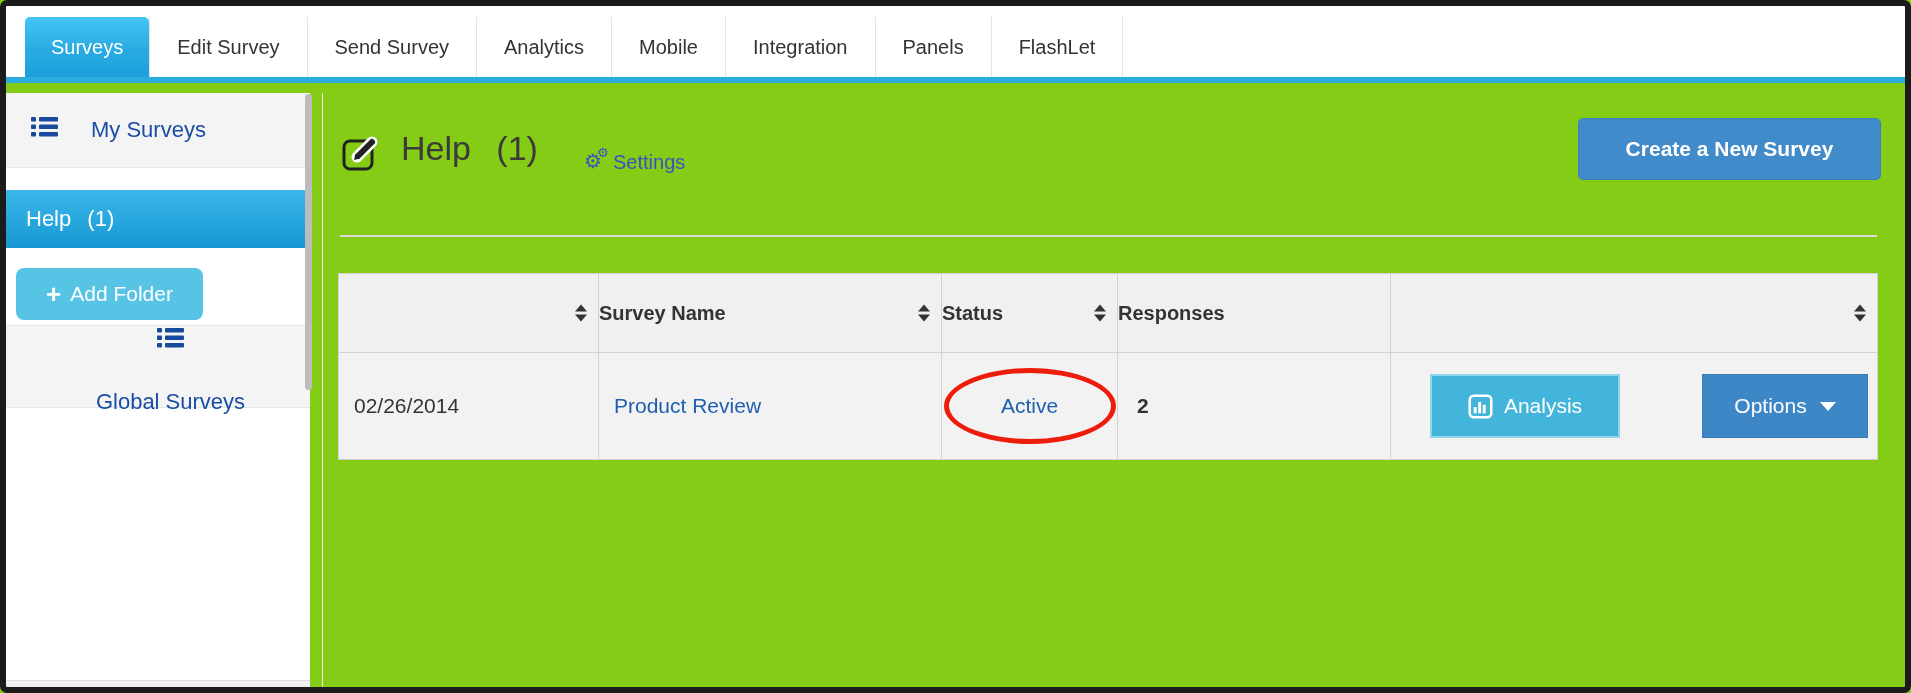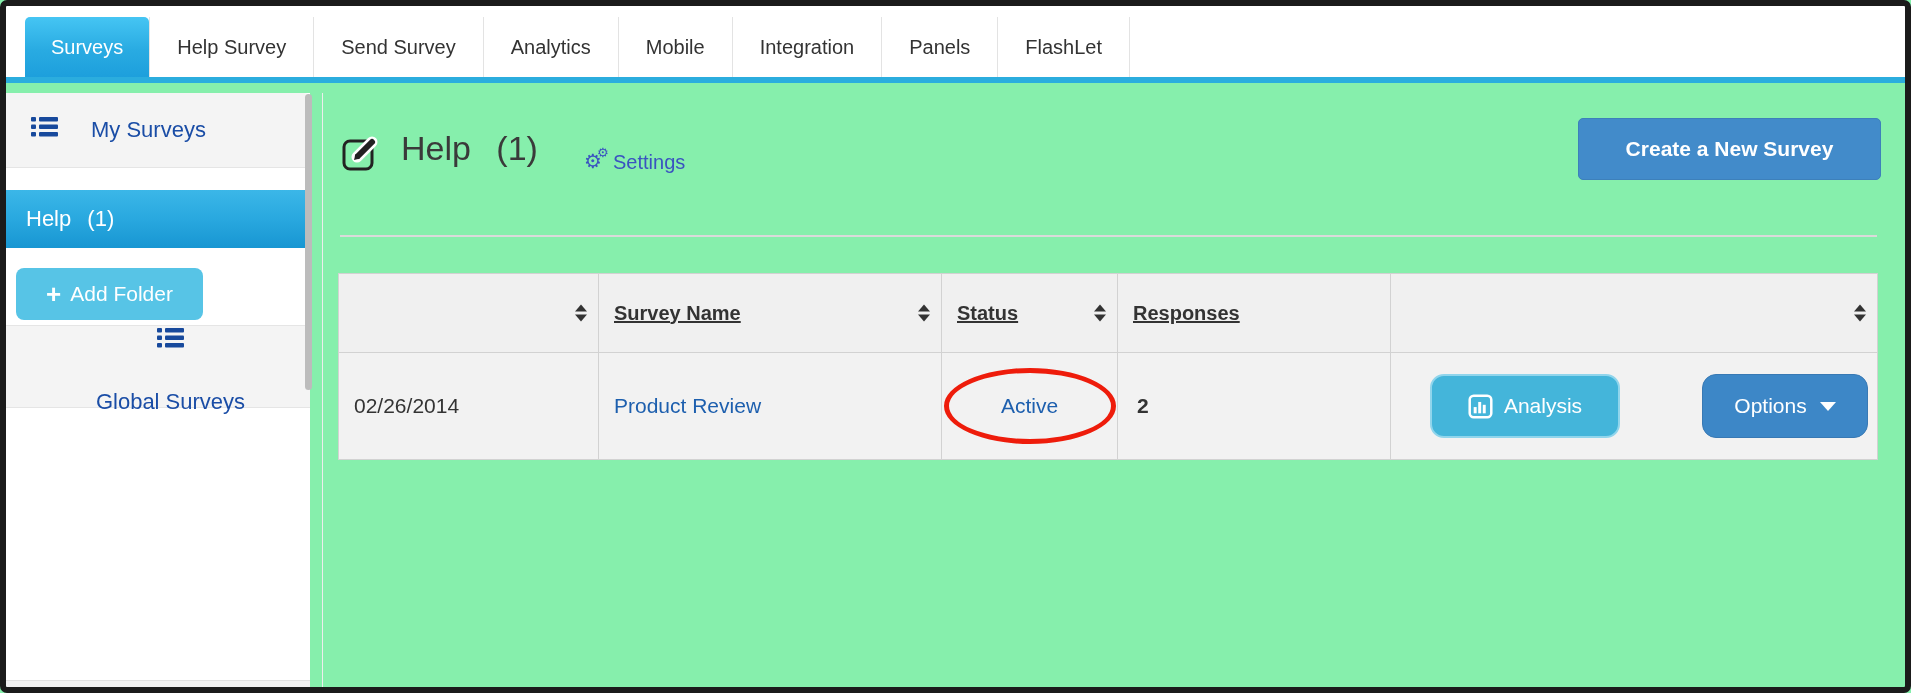--- a/index.html
+++ b/index.html
@@ -3,21 +3,21 @@
 <meta charset="utf-8">
 <style>
   * { box-sizing: border-box; margin: 0; padding: 0; }
   body {
     font-family: "Liberation Sans", "DejaVu Sans", sans-serif;
     background: #cfcfcf;
   }
   .screen {
     position: relative;
     width: 1911px; height: 693px;
-    background: #86efac;
+    background: #84cc16;
     overflow: hidden;
   }
   .frame {
     position: absolute; inset: 0;
     border: 6px solid #1b1b1b; border-radius: 7px;
     pointer-events: none; z-index: 60;
   }
 
   
   .nav {
@@ -114,21 +114,21 @@
     background: #dadada;
   }
 
   
   .tablewrap { position: absolute; left: 338px; top: 273px; }
   table.surveys { border-collapse: collapse; table-layout: fixed; width: 1539px; }
   .surveys th, .surveys td { border: 1px solid #d2d2d2; }
   .surveys th {
     height: 79px; background: #f0f0f0;
     font-size: 20px; color: #333; text-align: left;
-    padding-left: 15px; position: relative; cursor: pointer; text-decoration: underline;
+    position: relative; cursor: pointer;
   }
   .surveys td {
     height: 107px; background: #f2f2f2;
     font-size: 21px; color: #333; padding-left: 15px; position: relative;
   }
   .sort-icon { position: absolute; right: 11px; top: 50%; transform: translateY(-50%); }
   .sort-icon i { display: block; width: 0; height: 0; border-left: 6px solid transparent; border-right: 6px solid transparent; }
   .sort-icon .up { border-bottom: 7px solid #333; margin-bottom: 3px; }
   .sort-icon .down { border-top: 7px solid #333; }
   .cell-link { color: #1d5fae; cursor: pointer; text-decoration: none; }
@@ -136,21 +136,21 @@
   .ellipse {
     position: absolute; left: 50%; top: 50%;
     width: 172px; height: 76px;
     transform: translate(-50%, -50%);
     border: 5px solid #ee1c0b; border-radius: 50%;
     pointer-events: none;
   }
   .responses-cell { font-weight: bold; color: #2b3f56; font-size: 22px; padding-left: 19px !important; }
   .actions { display: flex; align-items: center; gap: 34px; padding-left: 24px; }
   .btn {
-    height: 64px; border-radius: 14px; color: #fff; font-size: 21px;
+    height: 64px; border-radius: 0; color: #fff; font-size: 21px;
     display: inline-flex; align-items: center; justify-content: center;
     cursor: pointer; font-family: inherit;
   }
   .btn-analysis {
     width: 190px; gap: 11px;
     background: #44b5da; border: 2px solid #90d5ec;
   }
   .btn-options {
     width: 166px;
     background: #3d87c7; border: 1px solid #3879b4; margin-left: 48px;
@@ -162,21 +162,21 @@
   }
 </style>
 </head>
 <body>
 
 <div class="screen">
   <div class="frame"></div>
 
   <div class="nav">
     <div class="tab active">Surveys</div>
-    <div class="tab first-inactive">Help Survey</div>
+    <div class="tab first-inactive">Edit Survey</div>
     <div class="tab">Send Survey</div>
     <div class="tab">Analytics</div>
     <div class="tab">Mobile</div>
     <div class="tab">Integration</div>
     <div class="tab">Panels</div>
     <div class="tab">FlashLet</div>
   </div>
 
   <div class="sidebar">
     <div class="sb-head">

